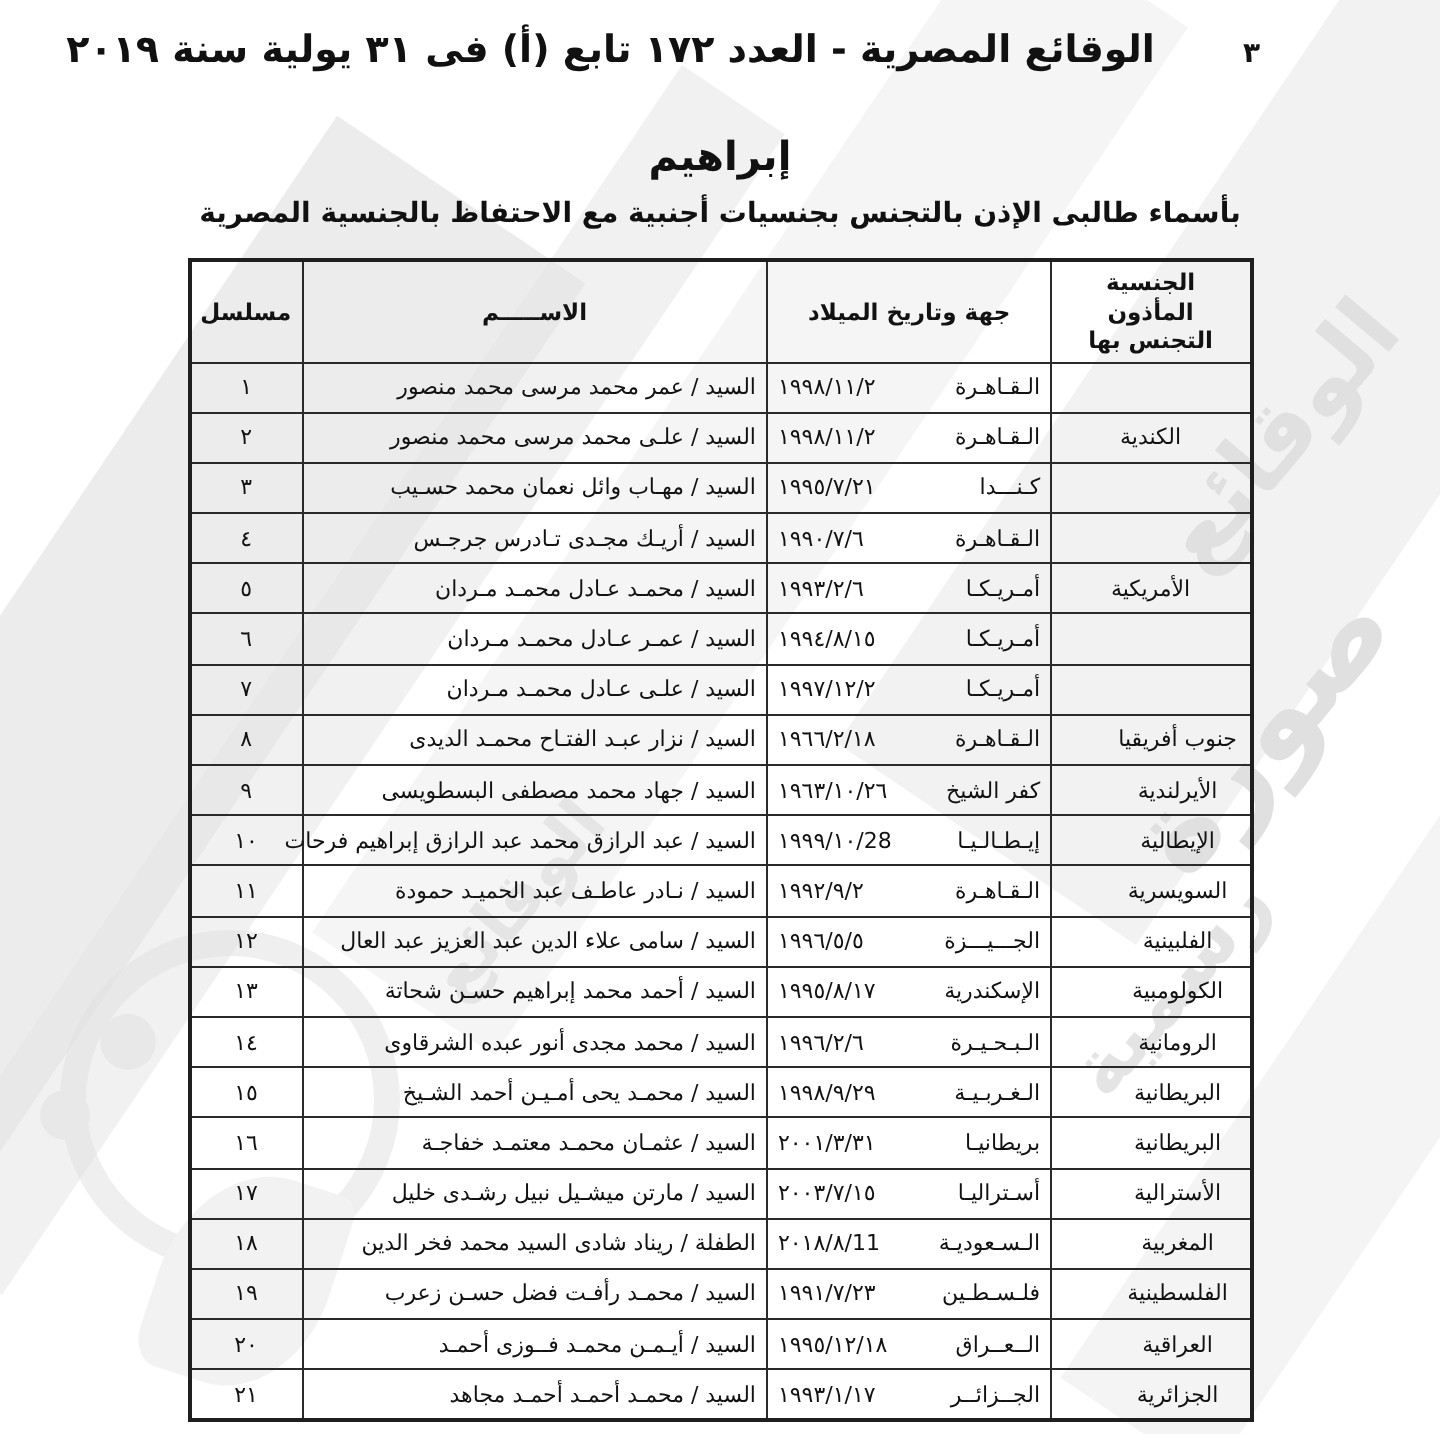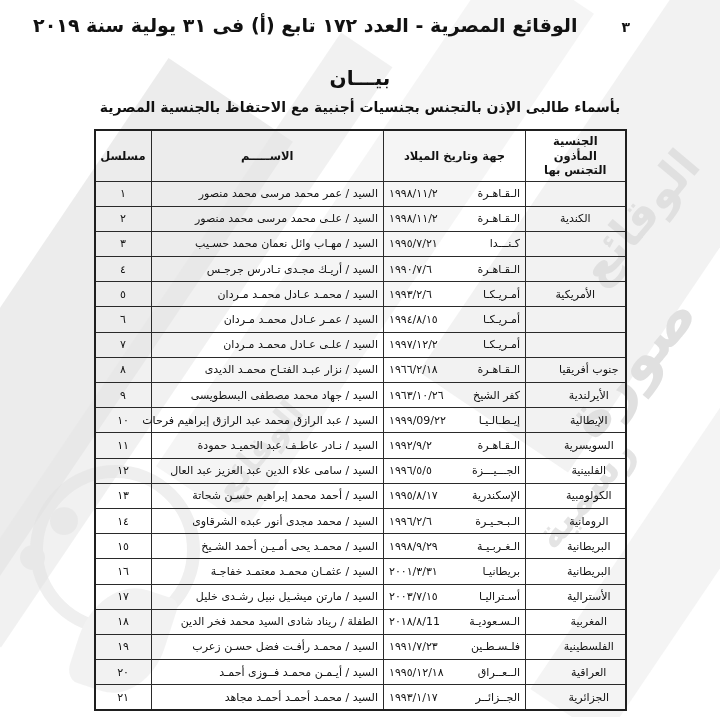--- a/index.html
+++ b/index.html
@@ -214,21 +214,21 @@
 <div id="content">
 
   <div id="running-head">
     <span class="rh-page">٣</span>
     <span class="rh-title">الوقائع المصرية - العدد ١٧٢ تابع (أ) فى ٣١ يولية سنة ٢٠١٩</span>
   </div>
   <div id="rule-wrap">
     <div class="rh-rule"></div>
   </div>
 
-  <h1 id="doc-title">بيـــان</h1>
+  <h1 id="doc-title">إبراهيم</h1>
   <h2 id="doc-subtitle">بأسماء طالبى الإذن بالتجنس بجنسيات أجنبية مع الاحتفاظ بالجنسية المصرية</h2>
 
   <div id="table-wrap">
     <table class="reg">
       <colgroup>
         <col class="c-nat">
           <col class="c-birth">
           <col class="c-name">
           <col class="c-serial">
       </colgroup>
@@ -338,21 +338,21 @@
               </div>
             </td>
             <td class="name">السيد / جهاد محمد مصطفى البسطويسى</td>
             <td class="serial">٩</td>
           </tr>
           <tr>
             <td class="nat solo">الإيطالية</td>
             <td class="birth">
               <div class="birth-inner">
                 <span class="b-place">إيـطـالـيـا</span>
-                <span class="b-date">١٩٩٩/09/٢٢</span>
+                <span class="b-date">١٩٩٩/١٠/28</span>
               </div>
             </td>
             <td class="name">السيد / عبد الرازق محمد عبد الرازق إبراهيم فرحات</td>
             <td class="serial">١٠</td>
           </tr>
           <tr>
             <td class="nat solo">السويسرية</td>
             <td class="birth">
               <div class="birth-inner">
                 <span class="b-place">الـقـاهـرة</span>

